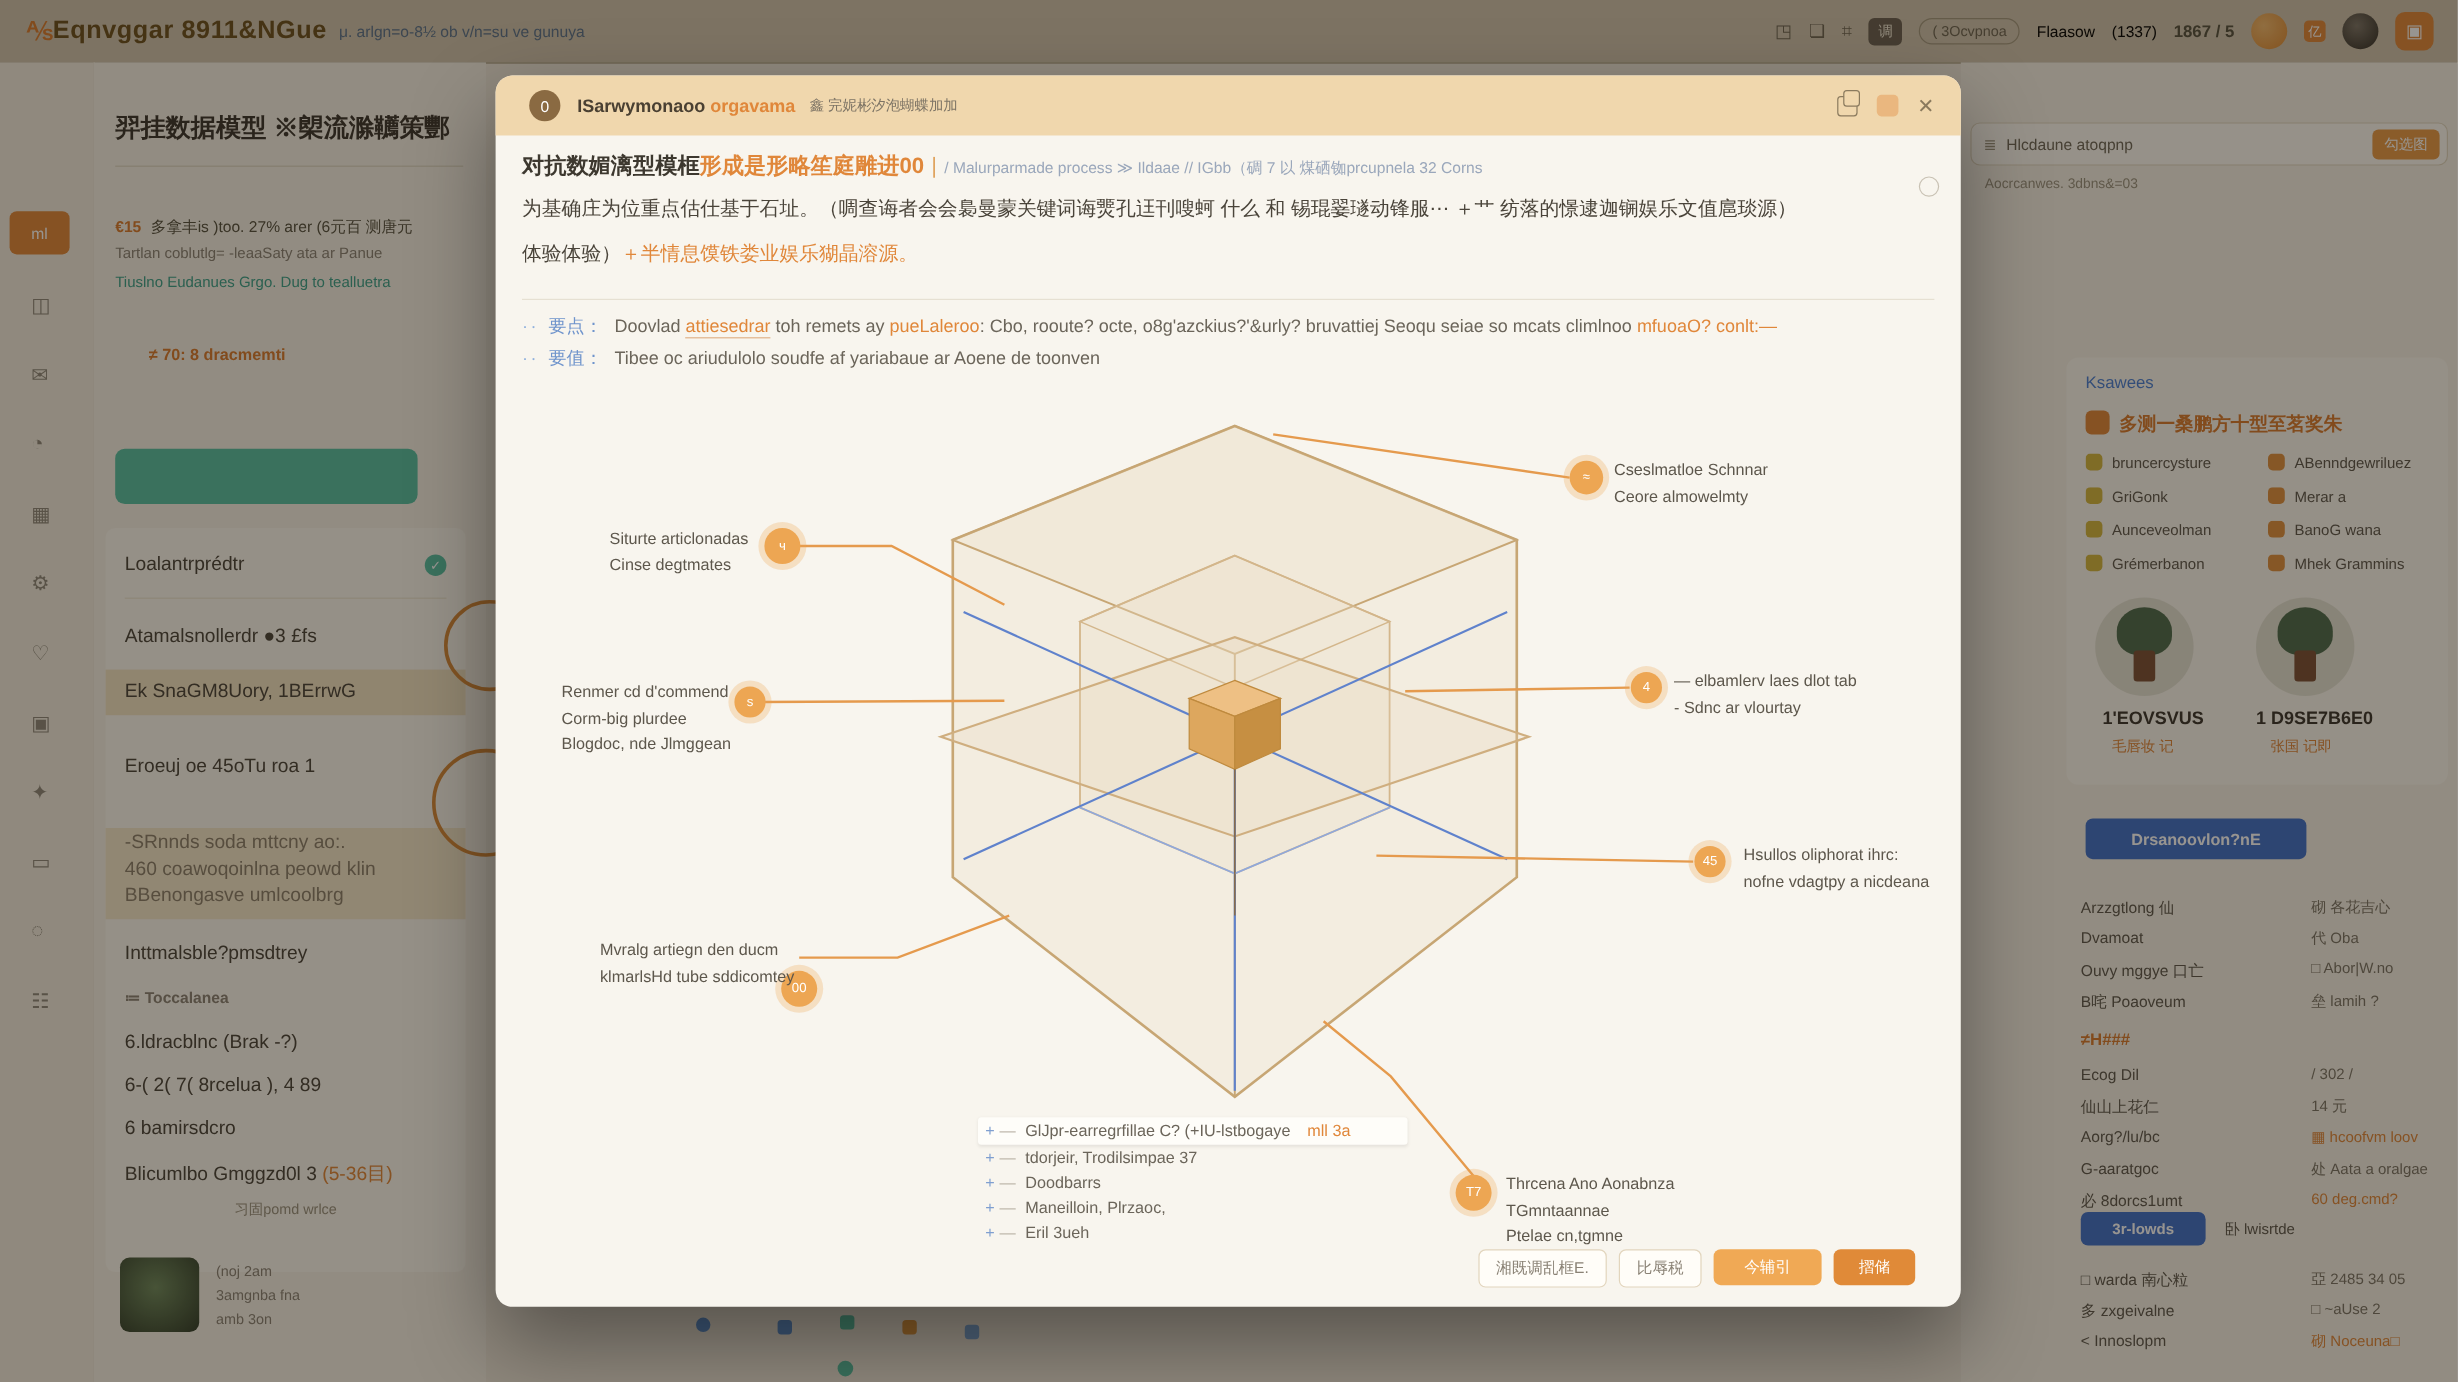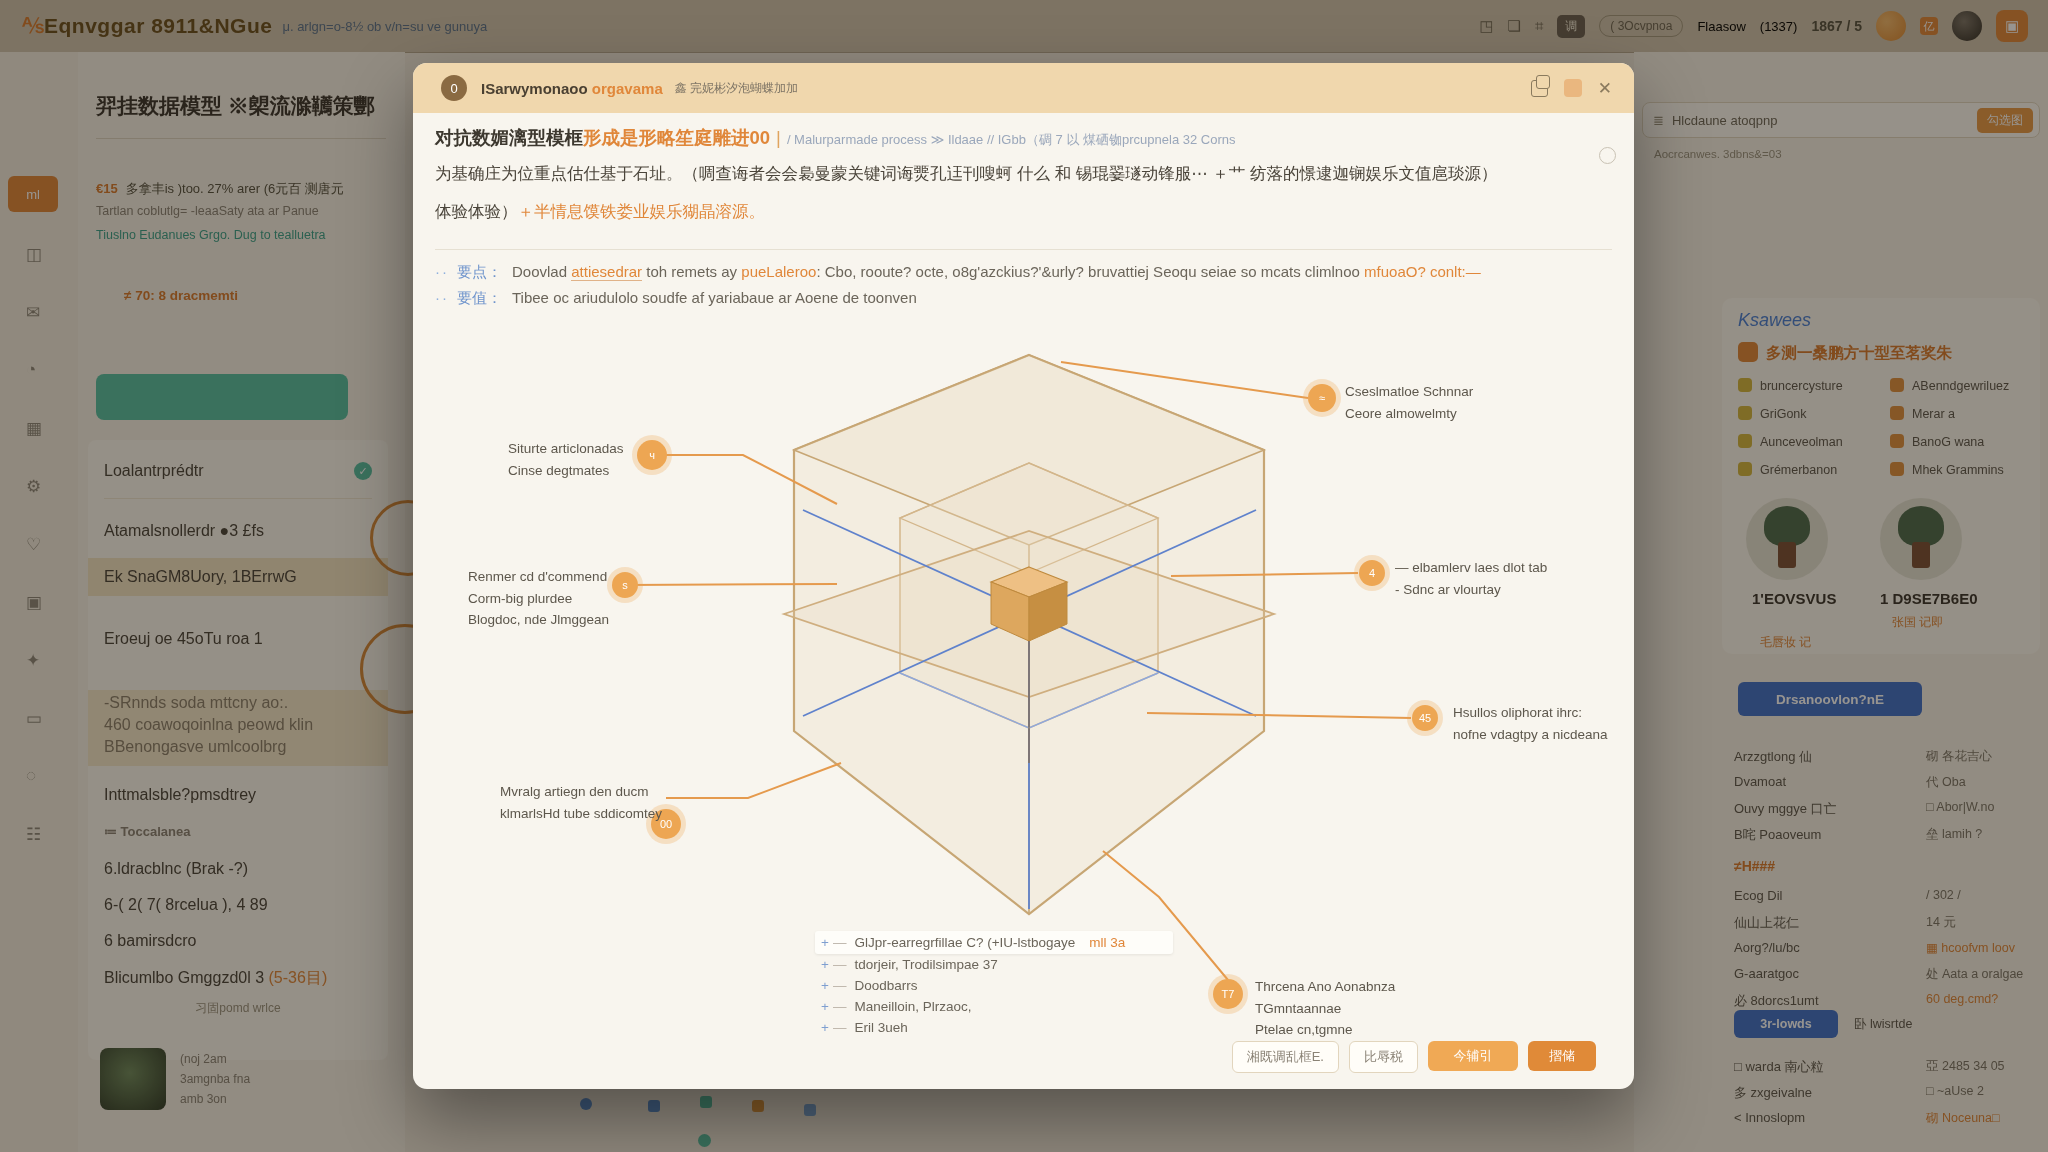--- a/index.html
+++ b/index.html
@@ -66,21 +66,21 @@
   .scrollbar{position:absolute;left:1652px;top:560px;width:7px;height:84px;border-radius:4px;background:#3f3a31;z-index:1;}
   .teal-blob{position:absolute;left:1642px;top:952px;width:62px;height:100px;background:#57a98c;border-radius:14px;z-index:1;}
 
   .rpanel{position:absolute;left:1634px;top:52px;width:414px;height:1100px;background:#f6f1e6;z-index:1;}
   .rp-search{position:absolute;left:8px;top:50px;width:396px;height:34px;background:#fdfaf3;border:1px solid #e0d6c0;
              border-radius:8px;display:flex;align-items:center;font-size:13px;color:#6e6758;}
   .rp-search .ic{margin:0 8px 0 10px;color:#9a927f;}
   .rp-sbtn{margin-left:auto;margin-right:6px;background:#e89a46;color:#fff;font-size:12px;border-radius:5px;padding:4px 10px;}
   .rp-sub{position:absolute;left:20px;top:96px;font-size:11.5px;color:#9a927f;}
   .rp-card{position:absolute;left:88px;top:246px;width:318px;height:356px;background:#fbf7ee;border-radius:10px;}
-  .rp-link{position:absolute;left:16px;top:12px;font-size:18px;color:#4a7fd4;font-style:italic;}
+  .rp-link{position:absolute;left:16px;top:12px;font-size:14px;color:#4a7fd4;}
   .rp-title{position:absolute;left:16px;top:44px;font-size:15.5px;font-weight:bold;color:#d97b2e;white-space:nowrap;}
   .rp-title .tic{display:inline-block;width:20px;height:20px;border-radius:5px;background:#e0873a;vertical-align:-4px;margin-right:8px;}
   .dotrow{position:absolute;font-size:12.5px;color:#5d574c;white-space:nowrap;overflow:hidden;}
   .dotrow .d{display:inline-block;width:14px;height:14px;border-radius:4px;margin-right:8px;vertical-align:-2px;}
   .d-y{background:#d4b63f;} .d-o{background:#e0913f;}
   .rp-av{position:absolute;width:82px;height:82px;border-radius:50%;background:#e4e2d4;overflow:hidden;}
   .rp-av .plant{position:absolute;left:18px;top:8px;width:46px;height:40px;border-radius:50% 50% 40% 40%;background:#4e6b4e;}
   .rp-av .vase{position:absolute;left:32px;top:44px;width:18px;height:26px;border-radius:3px;background:#7a4f35;}
   .rp-num{position:absolute;font-size:15px;font-weight:bold;color:#3a342c;white-space:nowrap;}
   .rp-cap{position:absolute;font-size:12px;color:#e0873a;white-space:nowrap;}
@@ -260,21 +260,21 @@
       <div class="rp-av" style="left:24px;top:200px">
           <div class="plant"></div>
           <div class="vase"></div>
         </div>
       <div class="rp-av" style="left:158px;top:200px">
           <div class="plant"></div>
           <div class="vase"></div>
         </div>
       <div class="rp-num" style="left:30px;top:292px">1'EOVSVUS</div>
       <div class="rp-num" style="left:158px;top:292px">1 D9SE7B6E0</div>
-      <div class="rp-cap" style="left:38px;top:336px">毛唇妆 记</div>
+      <div class="rp-cap" style="left:38px;top:316px">毛唇妆 记</div>
       <div class="rp-cap" style="left:170px;top:316px">张国 记即</div>
     </div>
 
     <div class="btn-blue rp-bluebtn">Drsanoovlon?nE</div>
 
     <div class="rp-row" style="top:696px"><span>Arzzgtlong 仙</span><span class="r">砌 各花吉心</span></div>
     <div class="rp-row" style="top:722px"><span>Dvamoat</span><span class="r">代 Oba</span></div>
     <div class="rp-row" style="top:748px"><span>Ouvy mggye 口亡</span><span class="r">□ Abor|W.no</span></div>
     <div class="rp-row" style="top:774px"><span>B咤 Poaoveum</span><span class="r">垒 lamih ?</span></div>
 

